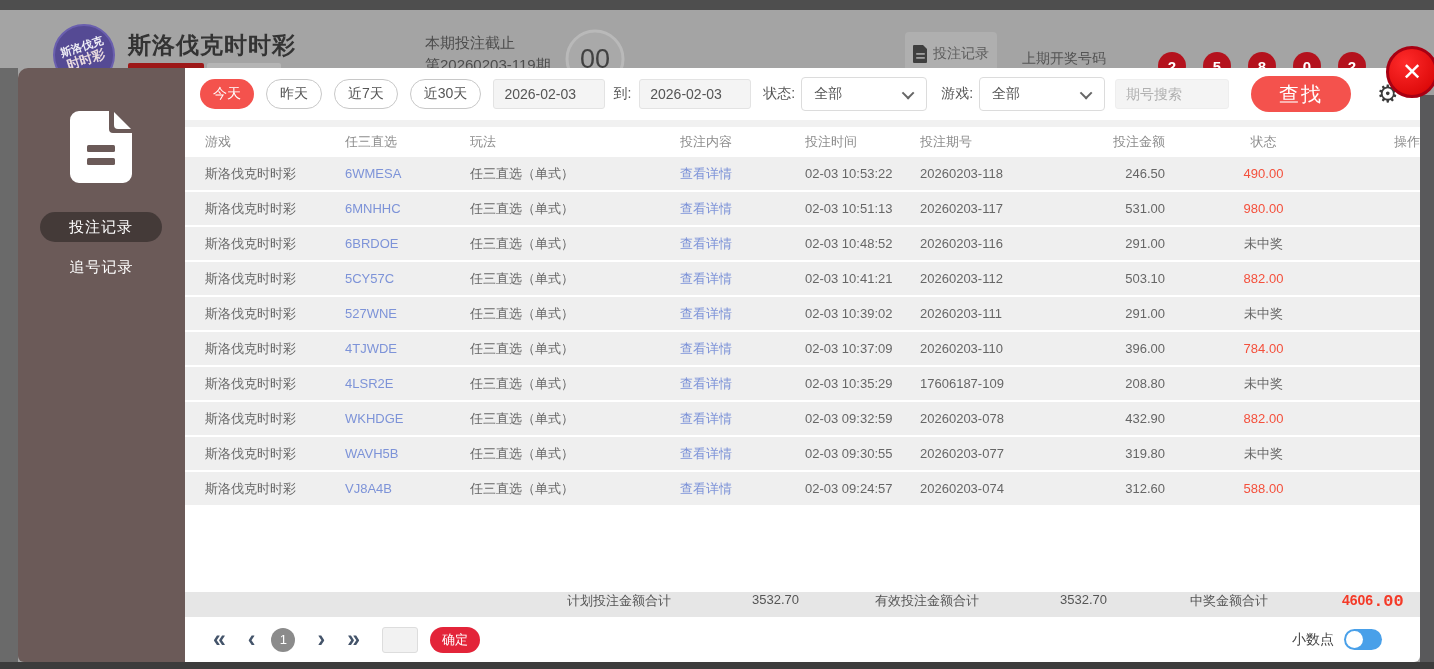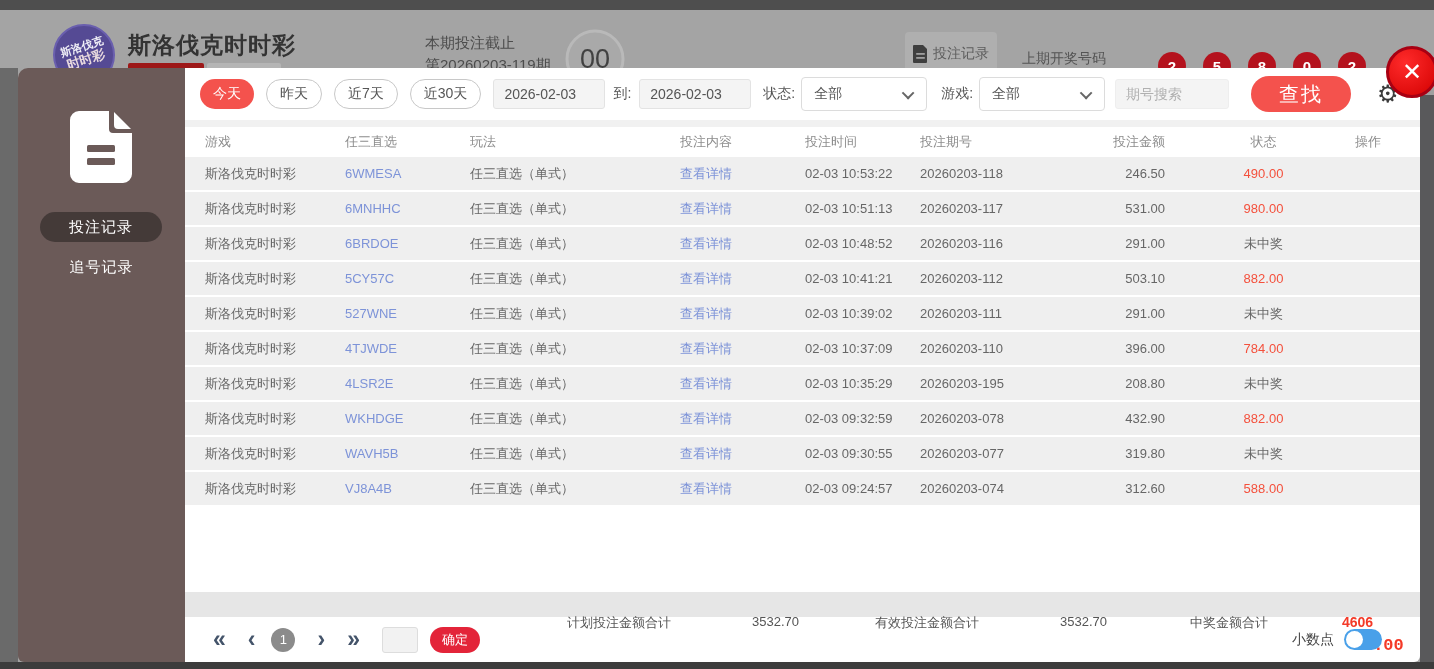--- a/index.html
+++ b/index.html
@@ -85,30 +85,30 @@
 
   
   .trow { display:grid; grid-template-columns:160px 125px 210px 115px 125px 165px 80px 190px 65px;
     align-items:center; font-size:13px; }
   #thead { height:30px; color:#8c8c8c; background:#fff; flex:none; }
   .tr { height:35px; background:#efefef; border-bottom:2px solid #fff; color:#666; }
   .c1 { padding-left:20px; }
   .c5 { padding-left:10px; }
   .c7 { text-align:right; }
   .c8 { text-align:center;padding-left:7px; }
-  .c9 { text-align:left; }
+  .c9 { text-align:right; }
   .link { color:#7d93d8; cursor:pointer; }
   .win { color:#f4503c; }
 
   #spacer { flex:1; }
 
   
   #summary { height:25px; background:#e6e6e6; flex:none; position:relative;
     font-size:13px; color:#555; }
-  #summary span { position:absolute; top:22px; }
+  #summary span { position:absolute; top:0; }
   #sum-l1 { left:382px; } #sum-v1 { left:567px; }
   #sum-l2 { left:690px; } #sum-v2 { left:875px; }
   #sum-l3 { left:1005px; }
   #sum-v3 { left:1157px; color:#f43a28; font-weight:bold; font-size:14px; }
   #sum-v3 .dec { font-size:17px;font-family:Liberation Mono, monospace; }
 
   
   #pager { height:45px; flex:none; display:flex; align-items:center; padding:0 38px 0 28px; }
   .pg-arrow { color:#44546a; font-size:23px; margin-right:22px; cursor:pointer;
     line-height:1; font-weight:bold; }
@@ -303,21 +303,21 @@
         <div class="c8 win">784.00</div>
         <div class="c9"></div>
       </div>
 
       <div class="tr trow">
         <div class="c1">斯洛伐克时时彩</div>
         <div class="c2 link">4LSR2E</div>
         <div class="c3">任三直选（单式）</div>
         <div class="c4 link">查看详情</div>
         <div class="c5">02-03 10:35:29</div>
-        <div class="c6">20260203-195</div>
+        <div class="c6">17606187-109</div>
         <div class="c7">208.80</div>
         <div class="c8">未中奖</div>
         <div class="c9"></div>
       </div>
 
       <div class="tr trow">
         <div class="c1">斯洛伐克时时彩</div>
         <div class="c2 link">WKHDGE</div>
         <div class="c3">任三直选（单式）</div>
         <div class="c4 link">查看详情</div>

